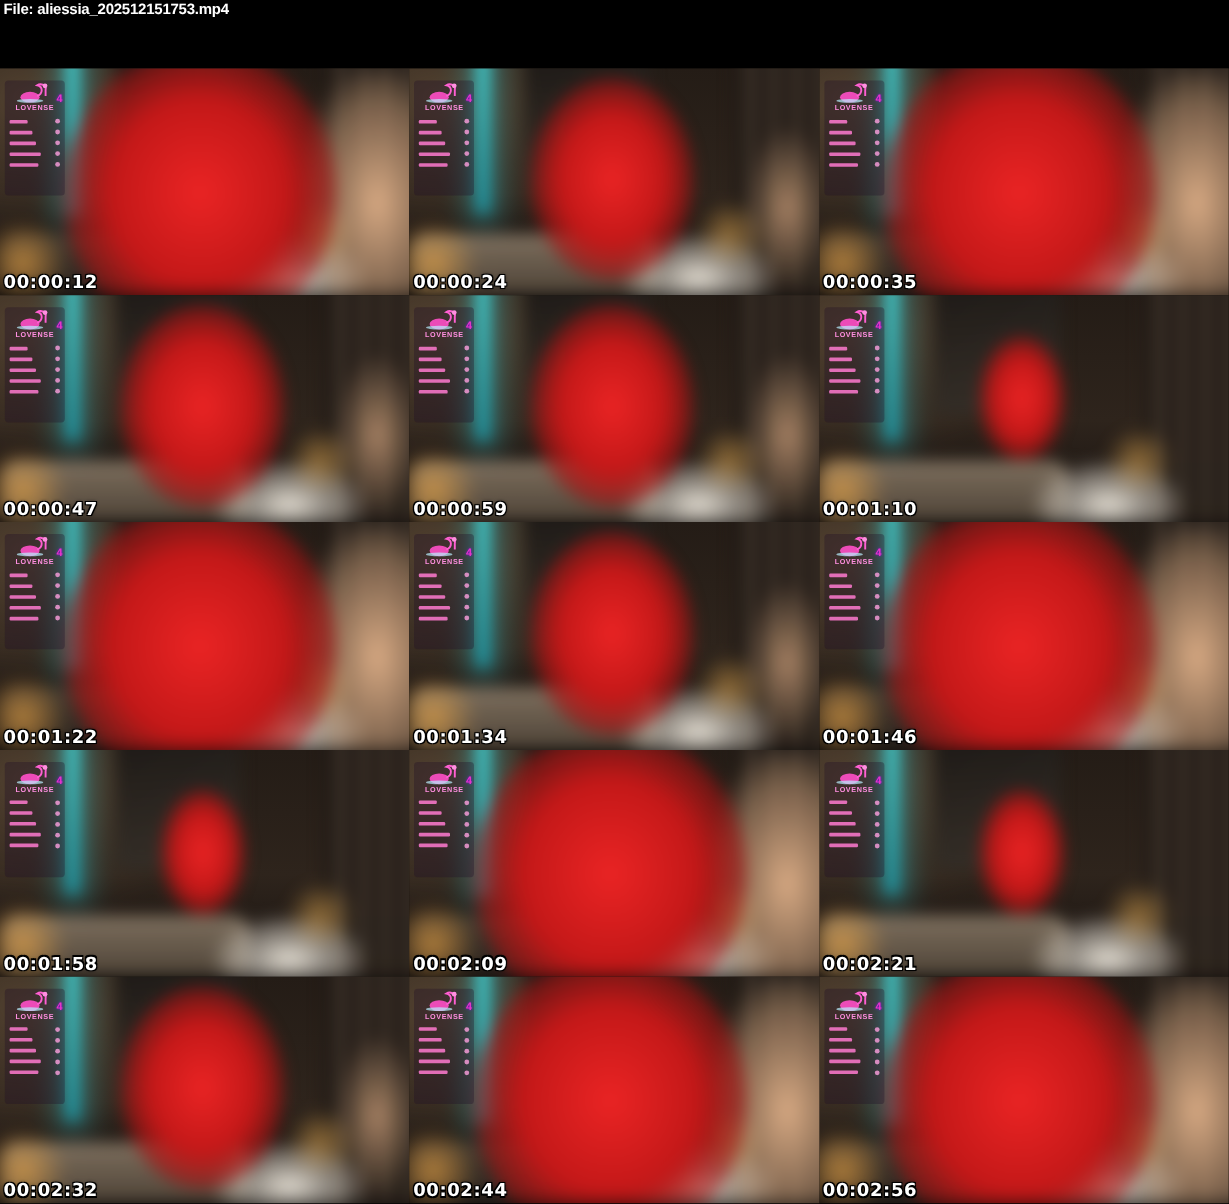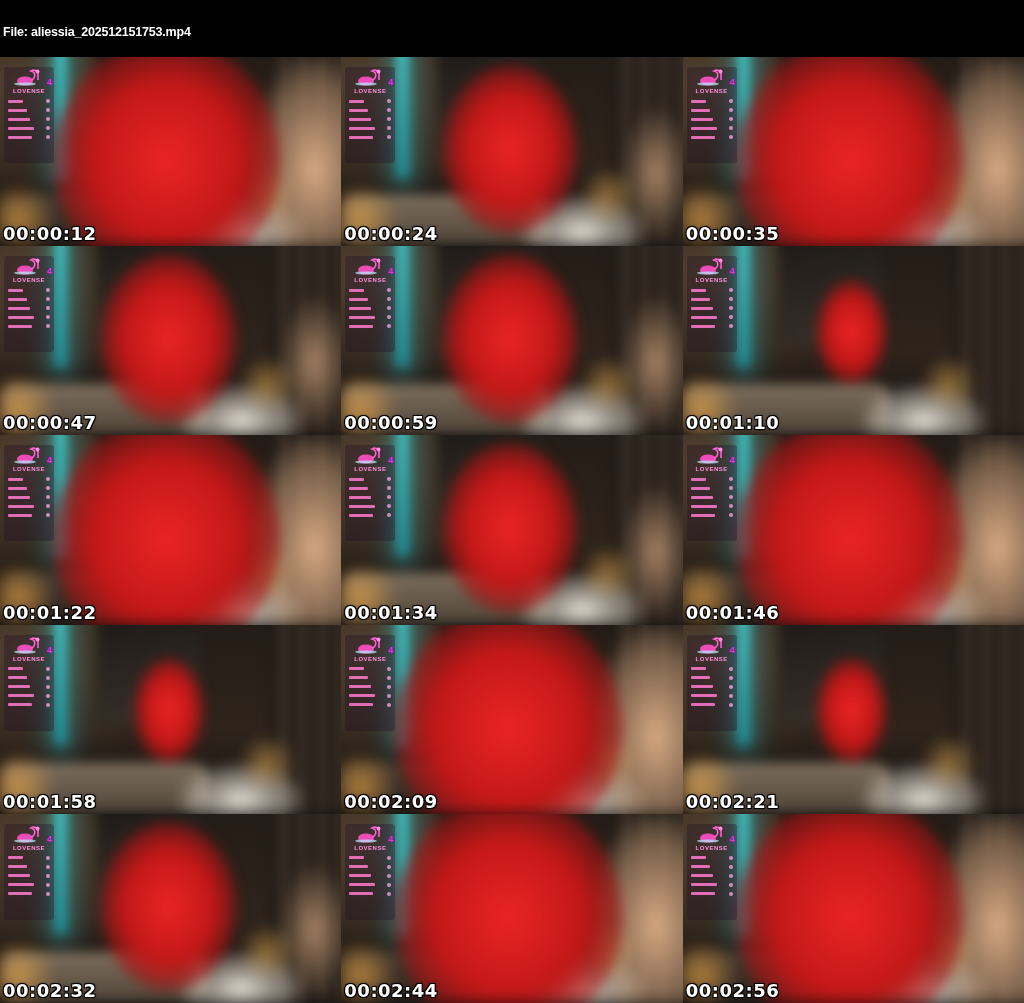--- a/index.html
+++ b/index.html
@@ -10,21 +10,20 @@
   }
   
   .file-info {
     width:1024px; height:57px; background:#000; color:#fff;
     padding:1px 0 0 3px;
   }
   .file-info .line {
     font-weight:bold; font-size:12.5px; line-height:14px;
     letter-spacing:-0.2px; white-space:nowrap;
     font-family:"Liberation Sans", sans-serif;
-    margin-top:24px;
   }
   
   .grid {
     width:1024px; height:946px;
     display:grid;
     grid-template-columns:repeat(3, 1fr);
     grid-template-rows:repeat(5, 1fr);
   }
   .thumb {
     position:relative; overflow:hidden;
@@ -75,21 +74,21 @@
   .overlay-badge { position:absolute; right:2px; top:10px; color:#e935c9;
     font-size:9px; font-weight:bold; text-shadow:0 0 2px #90f; }
   .tiptitle { color:#ff8fe0; font-size:6px; font-weight:bold; letter-spacing:0.5px;
     line-height:7px; }
   .tiprows { margin-top:4px; width:42px; display:flex; flex-direction:column; gap:5px; }
   .tiprow { display:flex; justify-content:space-between; align-items:center; }
   .tipbar { height:3px; background:#ff7ad0; opacity:0.85; border-radius:1px; }
   .tipdot { width:4px; height:4px; border-radius:50%; background:#ffa0e0; opacity:0.8; }
   
   .ts { position:absolute; left:3px; bottom:2px; z-index:4;
-    color:#fff; font-weight:bold; font-size:18px; letter-spacing:0.5px;
+    color:#fff; font-weight:bold; font-size:15px; letter-spacing:0.5px;
     font-family:"DejaVu Sans", sans-serif;
     text-shadow:-1px -1px 0 #000, 1px -1px 0 #000, -1px 1px 0 #000, 1px 1px 0 #000, 0 0 3px #000; }
 </style>
 </head>
 <body>
 
 <div class="sheet">
 
   <header class="file-info">
     <div class="line">File: aliessia_202512151753.mp4</div>

